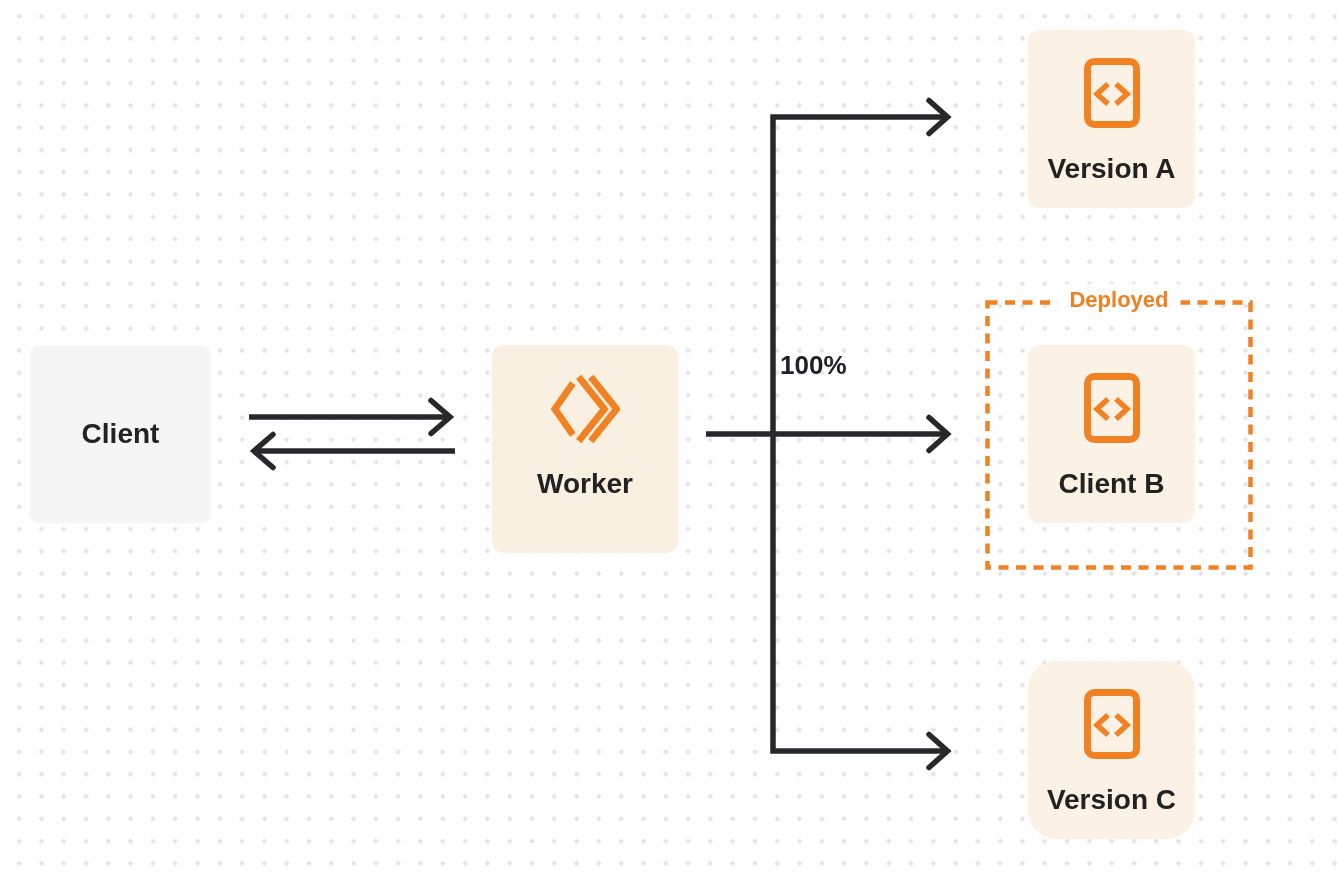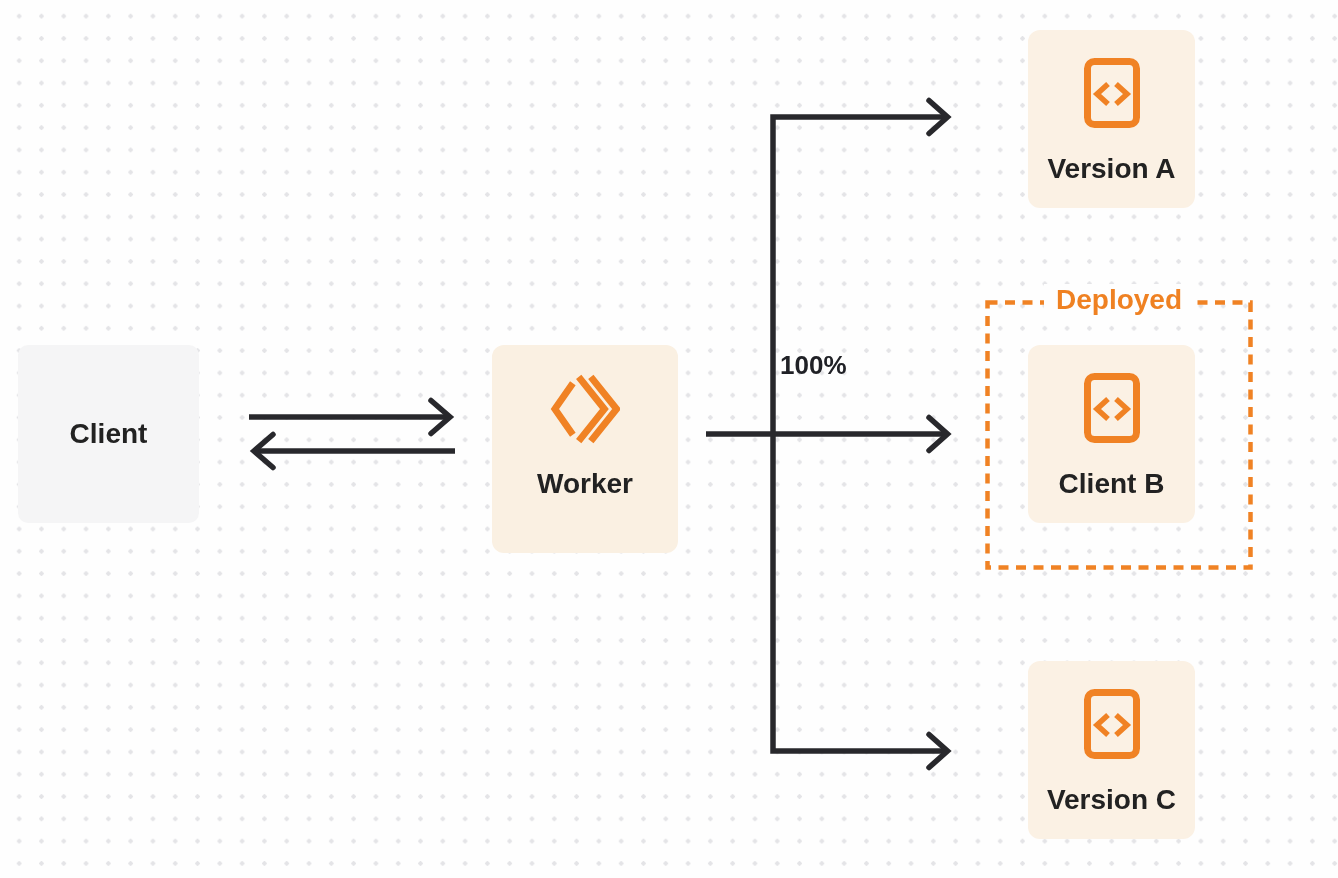--- a/index.html
+++ b/index.html
@@ -25,21 +25,21 @@
     box-sizing: border-box;
   }
   .node-label {
     font-size: 28px;
     font-weight: bold;
     color: #222222;
     line-height: 30px;
     white-space: nowrap;
   }
   .client-box {
-    left: 18px; top: 345px; width: 181px; height: 178px;
+    left: 30px; top: 345px; width: 181px; height: 178px;
     background: #f5f5f6;
     border-radius: 10px;
     justify-content: center;
   }
   .worker-box {
     left: 492px; top: 345px; width: 186px; height: 208px;
     background: #faf0e2;
     border-radius: 12px;
     padding-top: 28px;
     gap: 24px;
@@ -48,21 +48,21 @@
   .version-box {
     left: 1028px; width: 167px; height: 178px;
     background: #fbf1e4;
     border-radius: 12px;
     padding-top: 28px;
     gap: 26px;
     justify-content: flex-start;
   }
   .version-a { top: 30px; }
   .version-b { top: 345px; }
-  .version-c { top: 661px; }
+  .version-c { top: 661px; border-radius: 28px; }
 
   .traffic-label {
     position: absolute;
     left: 780px; top: 349px; width: 155px;
     text-align: left;
     font-size: 26px;
     font-weight: bold;
     line-height: 32px;
     color: #202126;
   }
@@ -71,21 +71,21 @@
   .deployed-group {
     position: absolute;
     left: 985px; top: 300px; width: 268px; height: 270px;
   }
   .deployed-label {
     position: absolute;
     left: 50%; top: -16px;
     transform: translateX(-50%);
     background: #fefefe;
     padding: 0 12px;
-    font-size: 28px;
+    font-size: 22px;
     font-weight: bold;
     color: #ef8122;
     line-height: 32px;
     white-space: nowrap;
   }
 </style>
 </head>
 <body>
 
 <div class="canvas">

